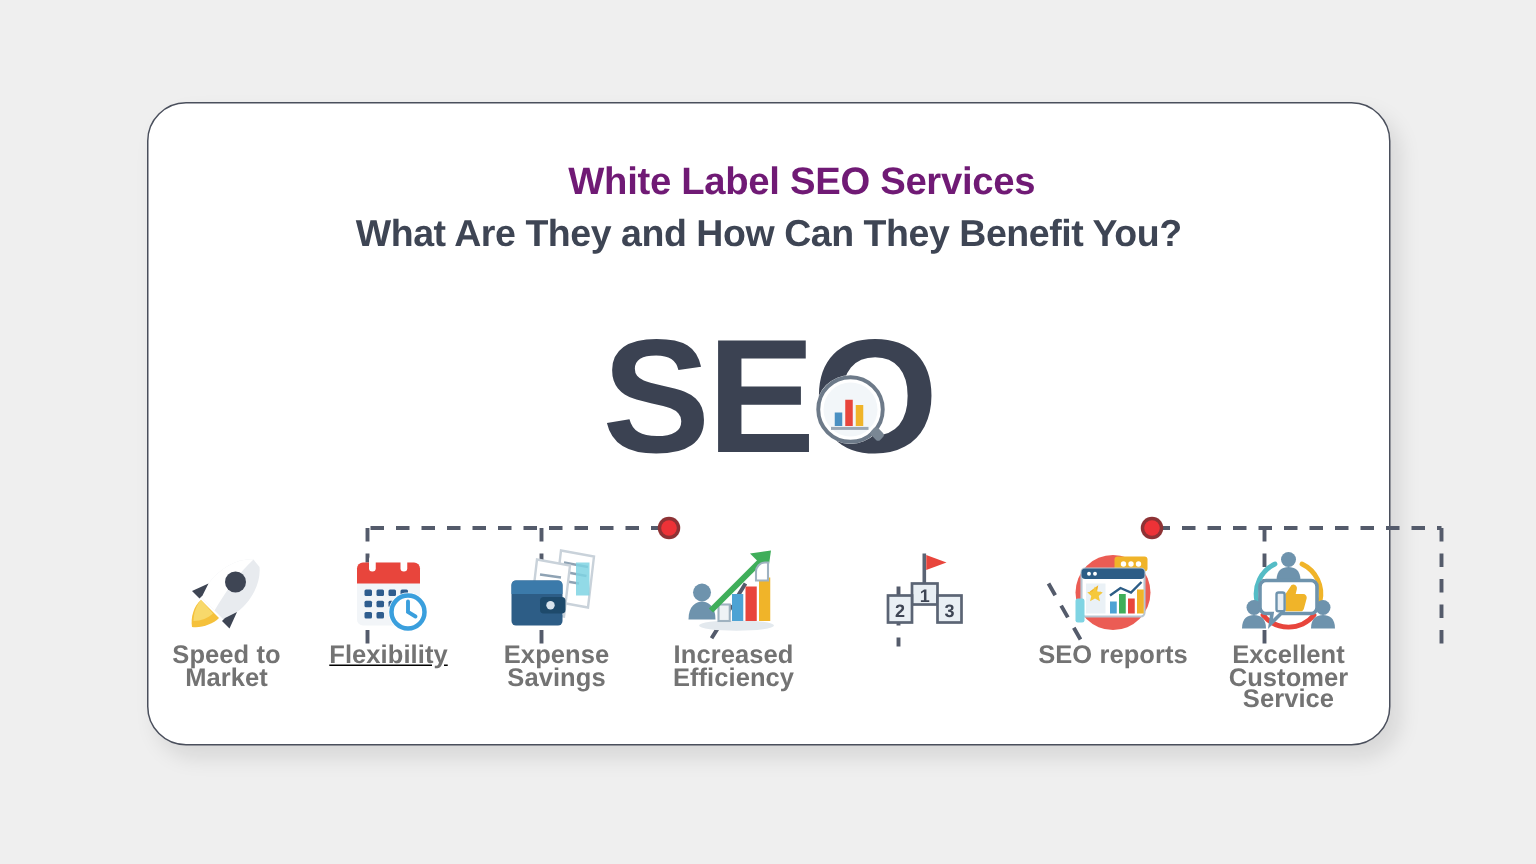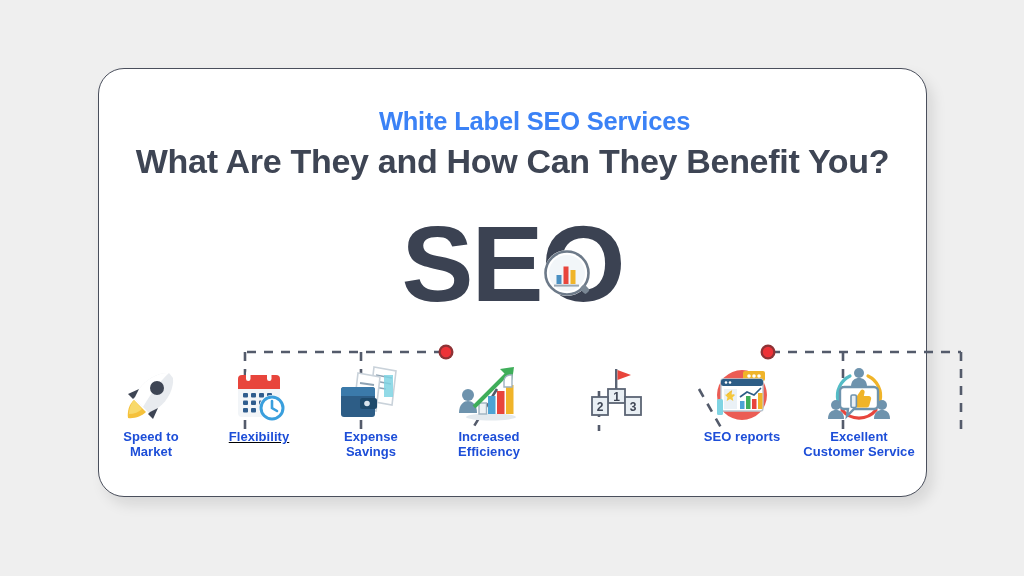--- a/index.html
+++ b/index.html
@@ -21,30 +21,30 @@
     box-shadow:6px 8px 14px rgba(0,0,0,0.10);
     box-sizing:border-box;
   }
 
   
   #title-block{
     position:absolute;left:0;top:38px;width:100%;
     text-align:center;
   }
   #title-main{
-    color:#3b82f6;
+    color:#701a75;
     font-size:25.5px;
     font-weight:bold;
     letter-spacing:-0.2px;
     line-height:1.1;
     margin-left:44px;
   }
   #title-sub{
     color:#3e4554;
-    font-size:34px;
+    font-size:25px;
     font-weight:bold;
     letter-spacing:-0.3px;
     margin-top:8px;
     line-height:1.1;
   }
 
   
   #seo-logo{
     position:absolute;left:0;top:143px;width:100%;
     text-align:center;
@@ -77,22 +77,22 @@
     position:absolute;
     text-align:center;
     width:130px;
   }
   .item .icon-wrap{
     height:62px;
     display:flex;align-items:flex-end;justify-content:center;
   }
   .item .label{
     margin-top:7px;
-    color:#1d4ed8;
-    font-size:13px;
+    color:#737373;
+    font-size:17px;
     font-weight:bold;
     line-height:14.5px;
     letter-spacing:0.05px;
     white-space:pre-line;
     text-align:center;
   }
 </style>
 </head>
 <body>
 

